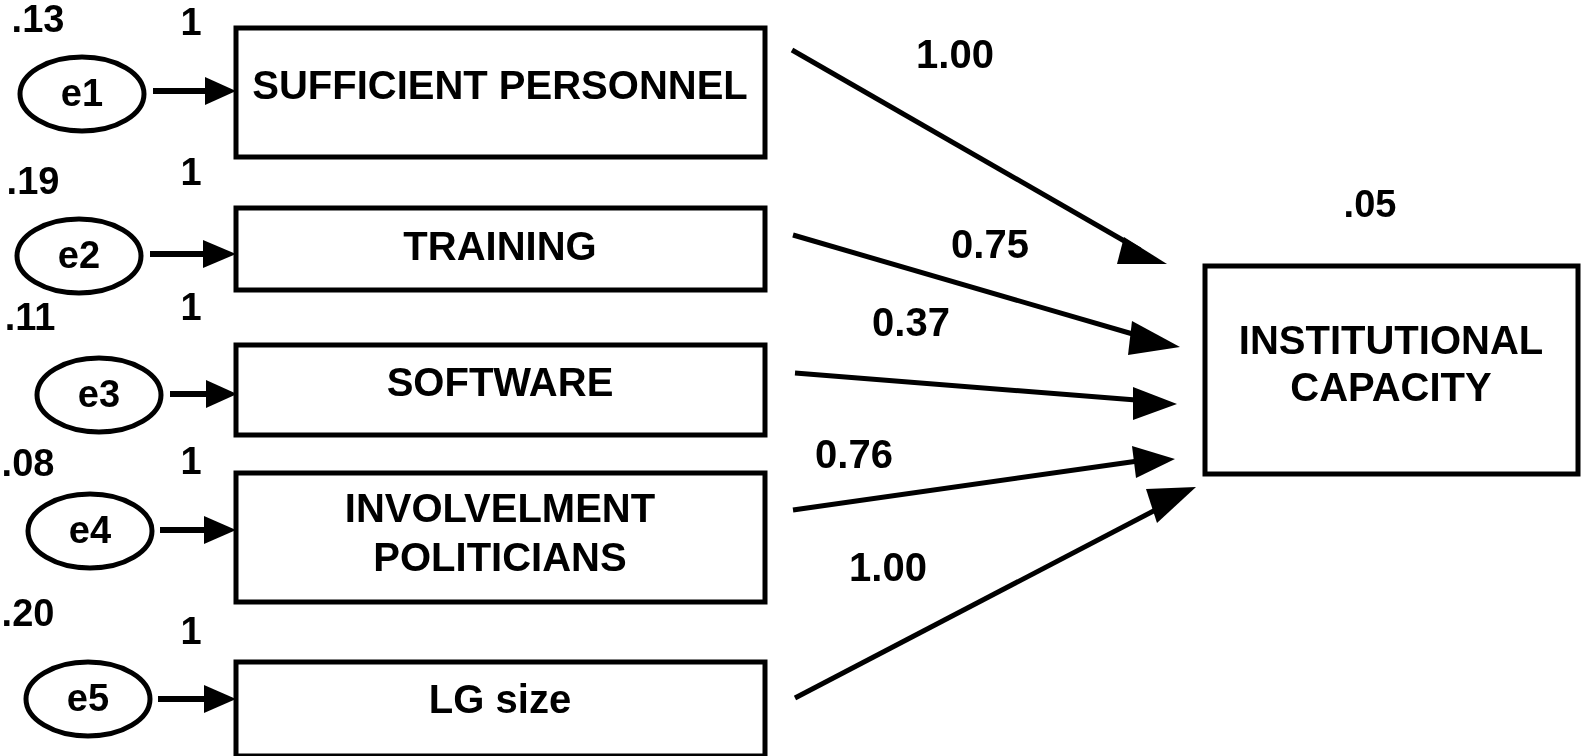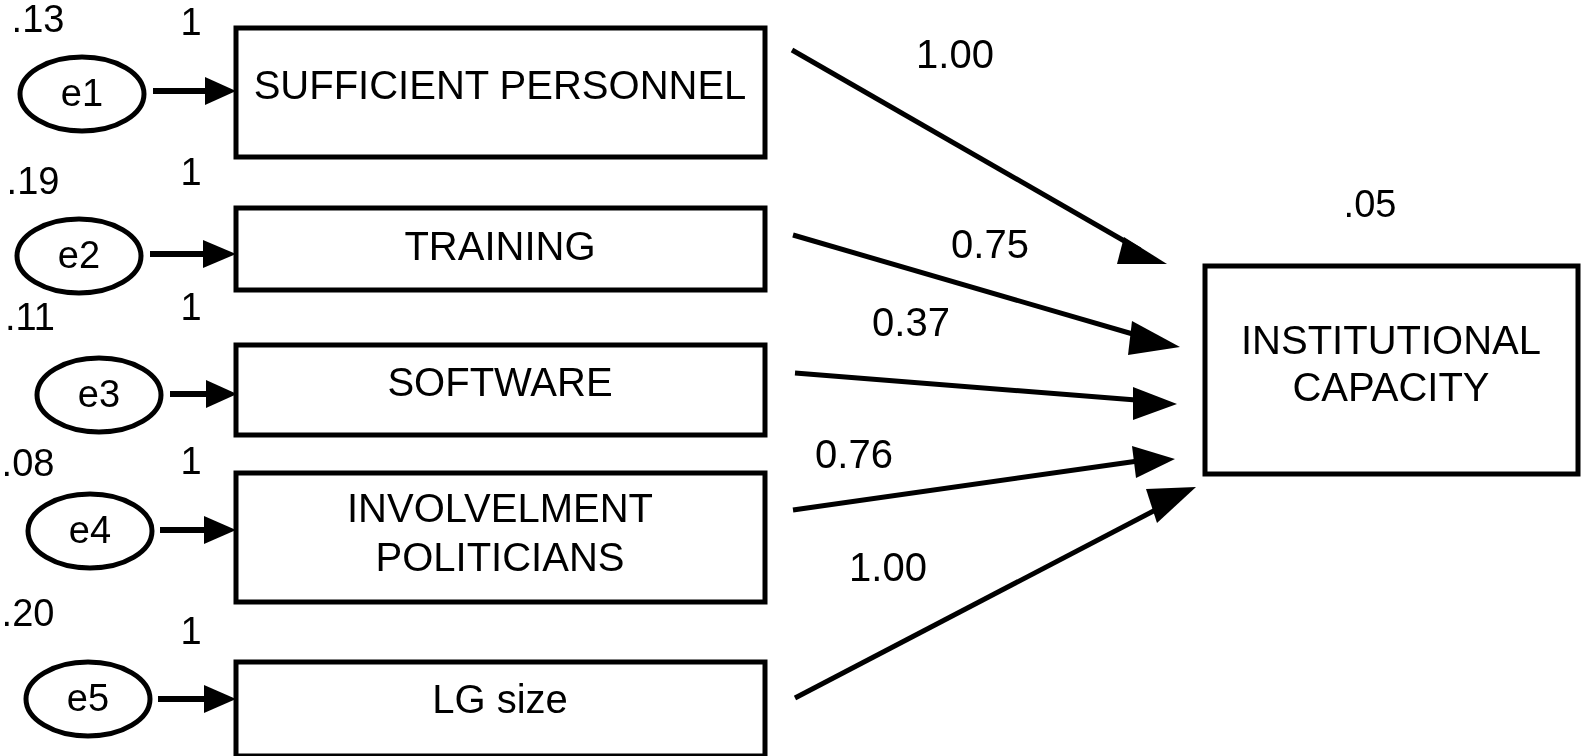--- a/index.html
+++ b/index.html
@@ -11,20 +11,21 @@
   body {
     font-family: "Liberation Sans", sans-serif;
     color: #000000;
   }
   #diagram-root {
     position: relative;
     width: 1581px;
     height: 756px;
     background: #ffffff;
     overflow: hidden;
+    font-weight: bold;
   }
   #diagram-svg {
     position: absolute;
     top: 0;
     left: 0;
     width: 1581px;
     height: 756px;
     display: block;
   }
   .node-label {

